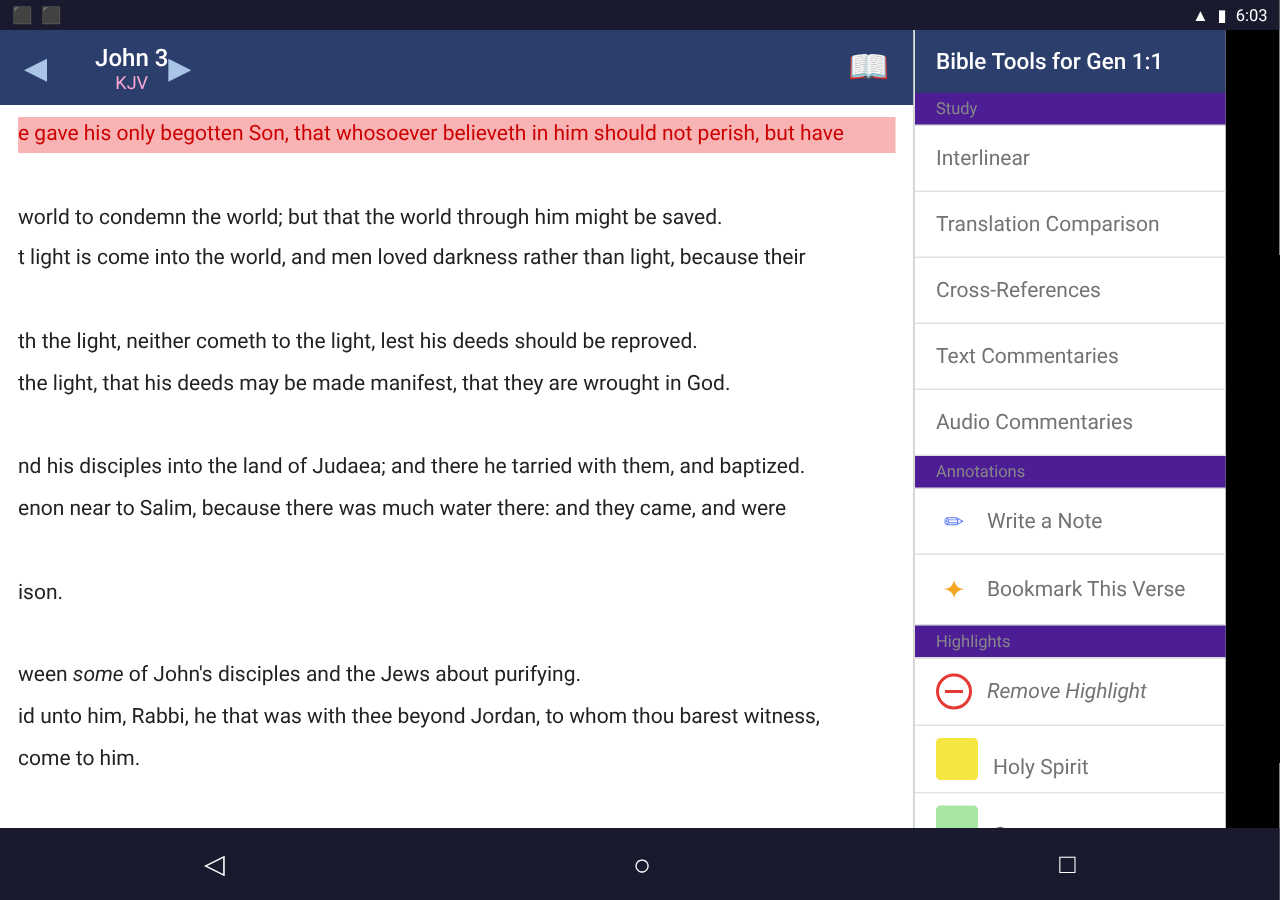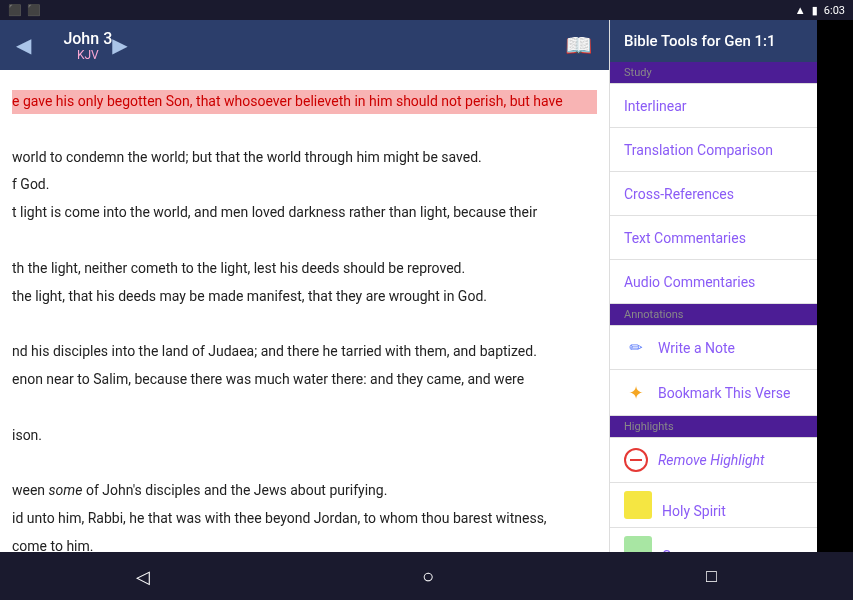--- a/index.html
+++ b/index.html
@@ -88,21 +88,20 @@
       color: #222;
       font-size: 14px;
       line-height: 1.7;
     }
     .bible-text .verse {
       margin-bottom: 4px;
     }
     .highlighted-red {
       background-color: #f8b4b4;
       color: #cc0000;
-      margin-top: 12px;
     }
 
     
     .bottom-toolbar {
       height: 48px;
       background: #2c3e6b;
       display: flex;
       align-items: center;
       justify-content: center;
       gap: 40px;
@@ -164,21 +163,21 @@
       display: flex;
       align-items: center;
       padding: 12px 14px;
       border-bottom: 1px solid #e0e0e0;
       background: #fff;
       cursor: pointer;
       min-height: 44px;
     }
     .tool-item-label {
       font-size: 14px;
-      color: #8b5cf6;
+      color: #737373;
       flex: 1;
     }
     .tool-item-icon {
       width: 24px;
       margin-right: 10px;
       text-align: center;
       font-size: 16px;
       color: #666;
     }
 
@@ -274,21 +273,20 @@
       <div class="nav-arrows">
         <span style="color:#aac4e8;font-size:20px;">▶</span>
       </div>
       <span style="font-size:22px;color:#fff;margin-left:auto;">📖</span>
     </div>
 
     <div class="bible-text">
       <div class="verse highlighted-red">e gave his only begotten Son, that whosoever believeth in him should not perish, but have</div>
       <div class="verse">&nbsp;</div>
       <div class="verse">world to condemn the world; but that the world through him might be saved.</div>
-      <div class="verse">f God.</div>
       <div class="verse">t light is come into the world, and men loved darkness rather than light, because their</div>
       <div class="verse">&nbsp;</div>
       <div class="verse">th the light, neither cometh to the light, lest his deeds should be reproved.</div>
       <div class="verse">the light, that his deeds may be made manifest, that they are wrought in God.</div>
       <div class="verse">&nbsp;</div>
       <div class="verse">nd his disciples into the land of Judaea; and there he tarried with them, and baptized.</div>
       <div class="verse">enon near to Salim, because there was much water there: and they came, and were</div>
       <div class="verse">&nbsp;</div>
       <div class="verse">ison.</div>
       <div class="verse">&nbsp;</div>

